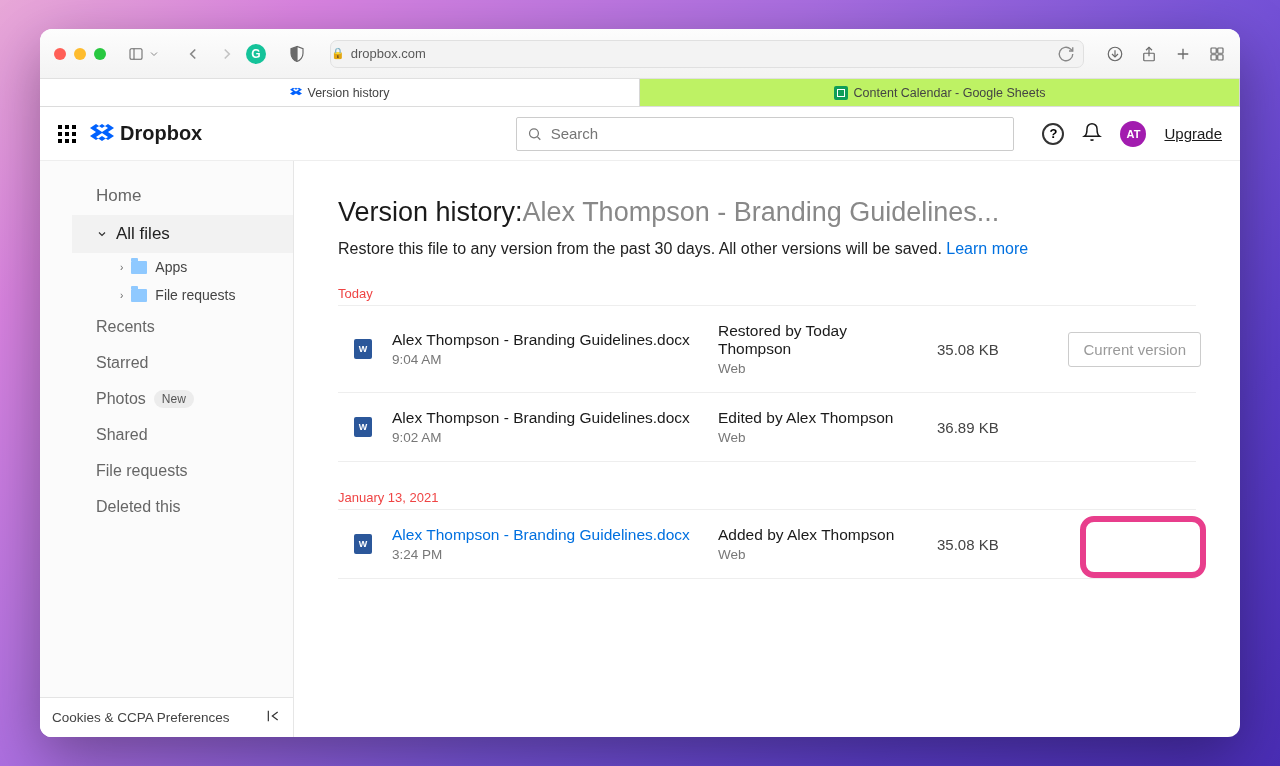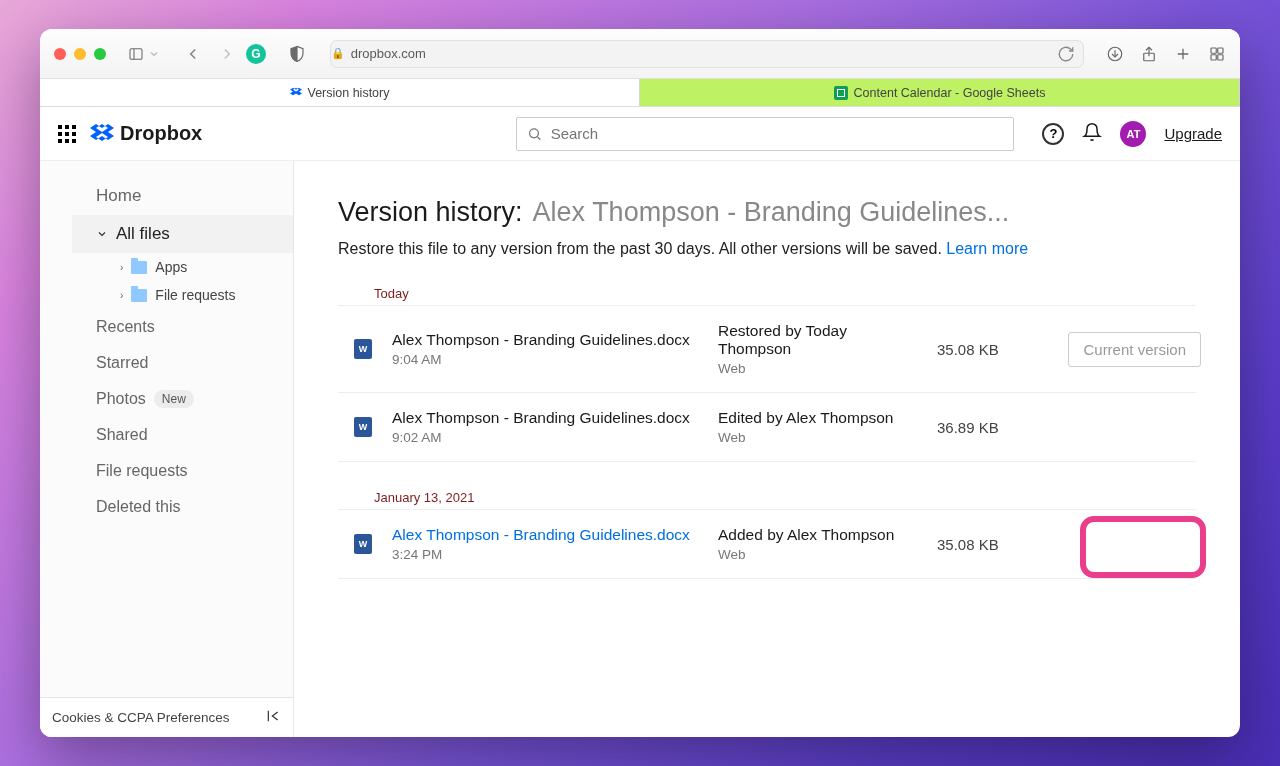--- a/index.html
+++ b/index.html
@@ -65,26 +65,26 @@
   .nav-item.expanded { background:#f2f2f2; font-weight:500; color:#222;}
   .nav-sub { padding:6px 24px 6px 48px; font-size:14px; color:#444; display:flex;align-items:center;gap:8px;}
   .nav-sub .chev{font-size:10px;color:#666;}
   .folder-icon{width:16px;height:13px;background:#8fc9ff;border-radius:1px;position:relative;}
   .folder-icon::before{content:"";position:absolute;top:-3px;left:0;width:7px;height:3px;background:#8fc9ff;border-radius:1px 1px 0 0;}
   .new-badge{background:#ececec;border-radius:10px;padding:2px 8px;font-size:12px;color:#555;}
   .sidebar-bottom{position:absolute;bottom:0;left:0;right:0;border-top:1px solid #e4e4e4;padding:10px 12px;display:flex;align-items:center;justify-content:space-between;font-size:13.5px;color:#444;background:#fff;}
   .collapse-icn svg{width:16px;height:16px;}
   
   .main { flex:1; overflow:auto; padding:36px 44px 40px 44px;}
-  .title-row { display:flex; align-items:flex-start; gap:10px; font-size:27px; }
+  .title-row { display:flex; align-items:flex-start; gap:0; font-size:27px; }
   .title-static{font-weight:500;color:#1a1a1a;}
   .title-file{color:#888;font-weight:400;}
   .subhead{margin-top:12px;font-size:16px;color:#222;}
   .subhead a{color:#0070e0;text-decoration:none;}
-  .group-label{margin-top:28px;font-size:13px;color:#7f1d1d;margin-left:36px;}
+  .group-label{margin-top:28px;font-size:13px;color:#ef4444;}
   .version-list{margin-top:4px;}
   .ver-row{display:flex;align-items:center;padding:16px 0;border-bottom:1px solid #eee;gap:14px;}
   .ver-row:first-child{border-top:1px solid #eee;}
   .doc-icon{width:30px;height:30px;display:flex;align-items:center;justify-content:center;flex-shrink:0;margin-left:10px;}
   .doc-badge{width:18px;height:20px;background:#2b579a;border-radius:2px;position:relative;}
   .doc-badge::after{content:"W";position:absolute;inset:0;display:flex;align-items:center;justify-content:center;color:#fff;font-size:9px;font-weight:700;}
   .ver-name-col{width:312px;flex-shrink:0;}
   .ver-name{font-size:15.5px;color:#1a1a1a;}
   .ver-name.link{color:#0070e0;}
   .ver-time{font-size:13.5px;color:#777;margin-top:3px;}

